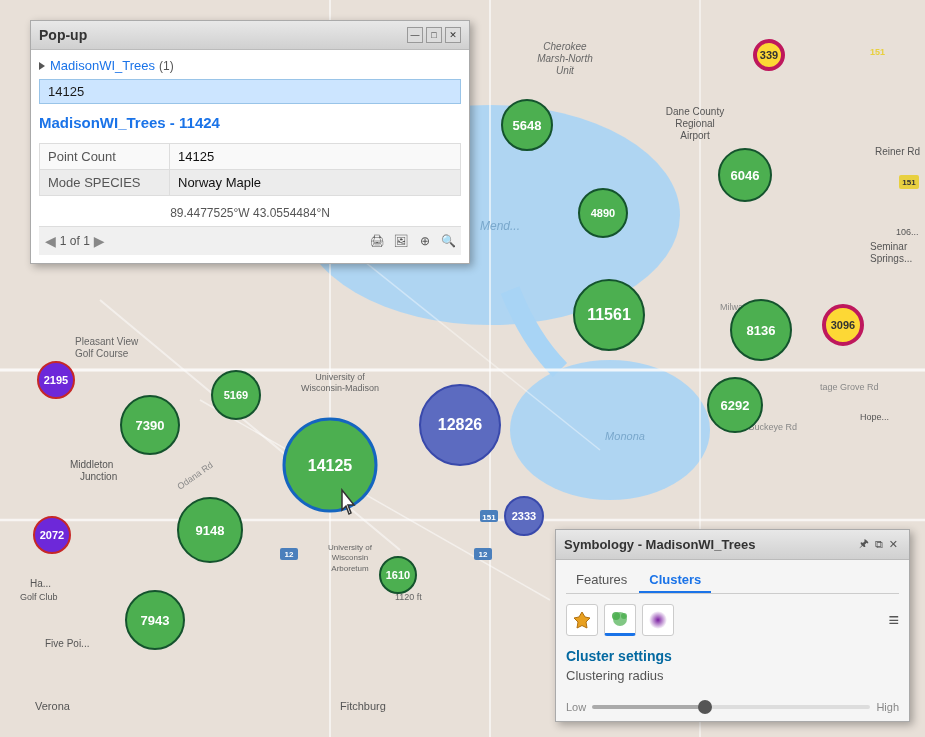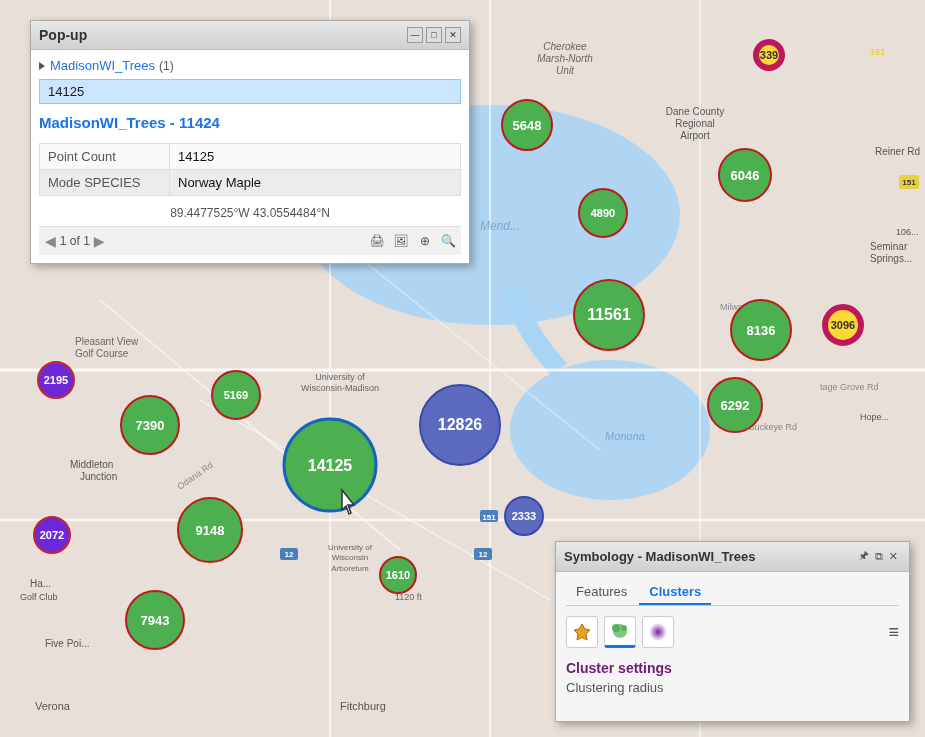--- a/index.html
+++ b/index.html
@@ -27,23 +27,23 @@
       border-radius: 50%;
       display: flex;
       align-items: center;
       justify-content: center;
       color: white;
       font-weight: bold;
       font-size: 14px;
       cursor: pointer;
       transform: translate(-50%, -50%);
     }
-    .cluster-green { background-color: #4caf50; border: 2px solid #b91c1c; }
+    .cluster-green { background-color: #4caf50; border: 2px solid #14532d; }
     .cluster-blue { background-color: #5c6bc0; border: 2px solid #3949ab; }
-    .cluster-yellow { background-color: #fdd835; border: 6px solid #be185d; color: #333; }
+    .cluster-yellow { background-color: #fdd835; border: 4px solid #be185d; color: #333; }
     .cluster-pink { background-color: #6d28d9; border: 2px solid #c62828; }
     .cluster-selected { border: 3px solid #1565c0 !important; }
 
     
     #popup-window {
       position: absolute;
       top: 20px;
       left: 30px;
       width: 440px;
       background: #f5f5f5;
@@ -235,21 +235,21 @@
     .sym-icon-box.active { border-bottom: 3px solid #1a73e8; }
     .sym-dots-btn {
       margin-left: auto;
       font-size: 18px;
       color: #555;
       cursor: pointer;
     }
     #sym-cluster-settings {
       font-size: 14px;
       font-weight: bold;
-      color: #701a75;
+      color: #0369a1;
       margin-bottom: 4px;
     }
     #sym-cluster-radius-label {
       font-size: 13px;
       color: #555;
       margin-bottom: 18px;
     }
     #sym-slider-row {
       display: flex;
       align-items: center;
@@ -476,16 +476,21 @@
                   <stop offset="100%" stop-color="#7b1fa2" stop-opacity="0"></stop>
                 </radialGradient>
             </defs>
             <ellipse cx="11" cy="11" rx="9" ry="9" fill="url(#hg)"></ellipse>
           </svg>
         </div>
         <div class="sym-dots-btn">≡</div>
       </div>
       <div id="sym-cluster-settings">Cluster settings</div>
       <div id="sym-cluster-radius-label">Clustering radius</div>
+      <div id="sym-slider-row">
+        <span class="slider-label">Low</span>
+        <input type="range" id="sym-slider" min="0" max="100" value="40" style="">
+        <span class="slider-label">High</span>
+      </div>
     </div>
   </div>
 
 </div>
 
 </body></html>

